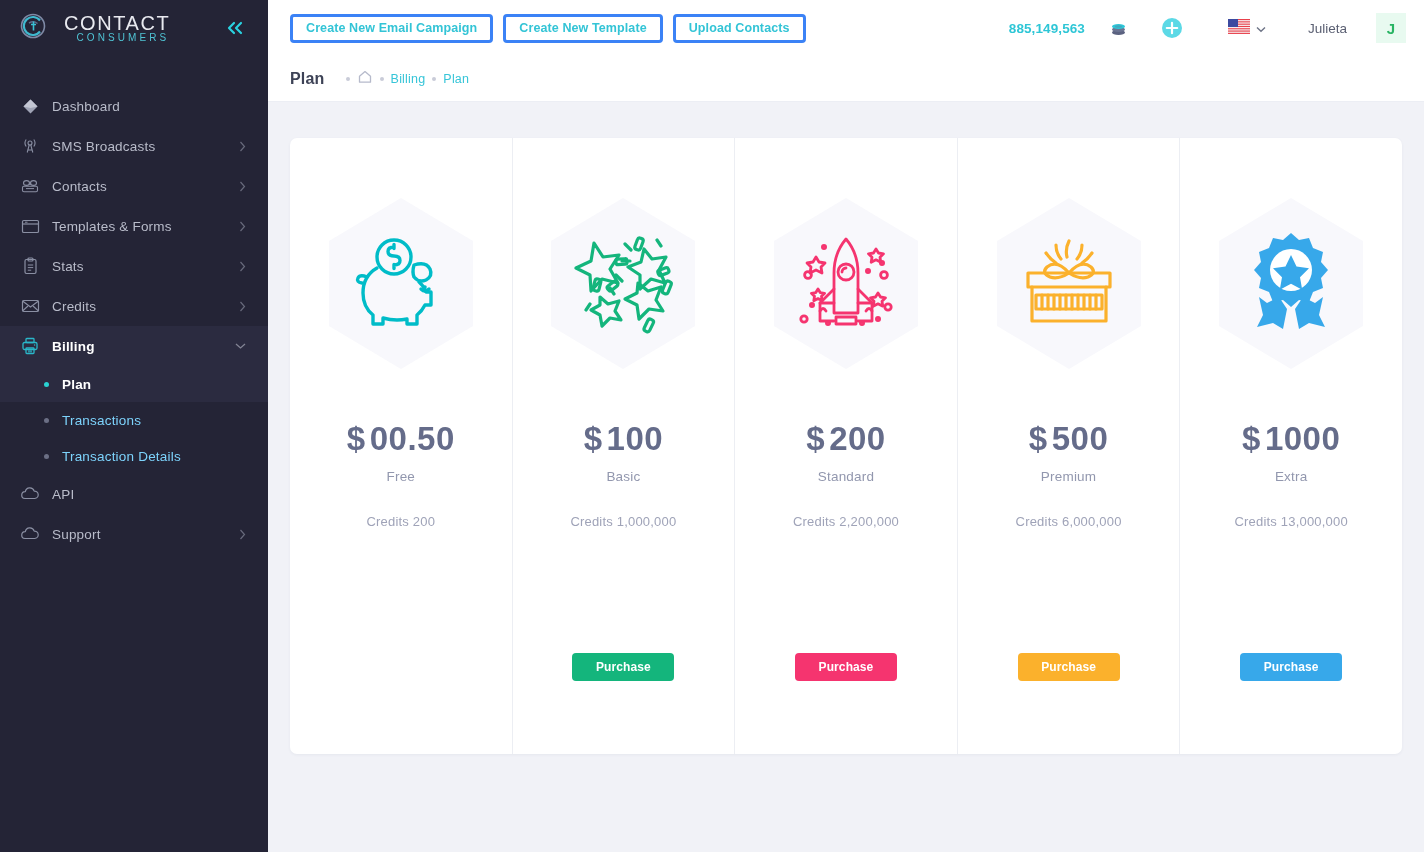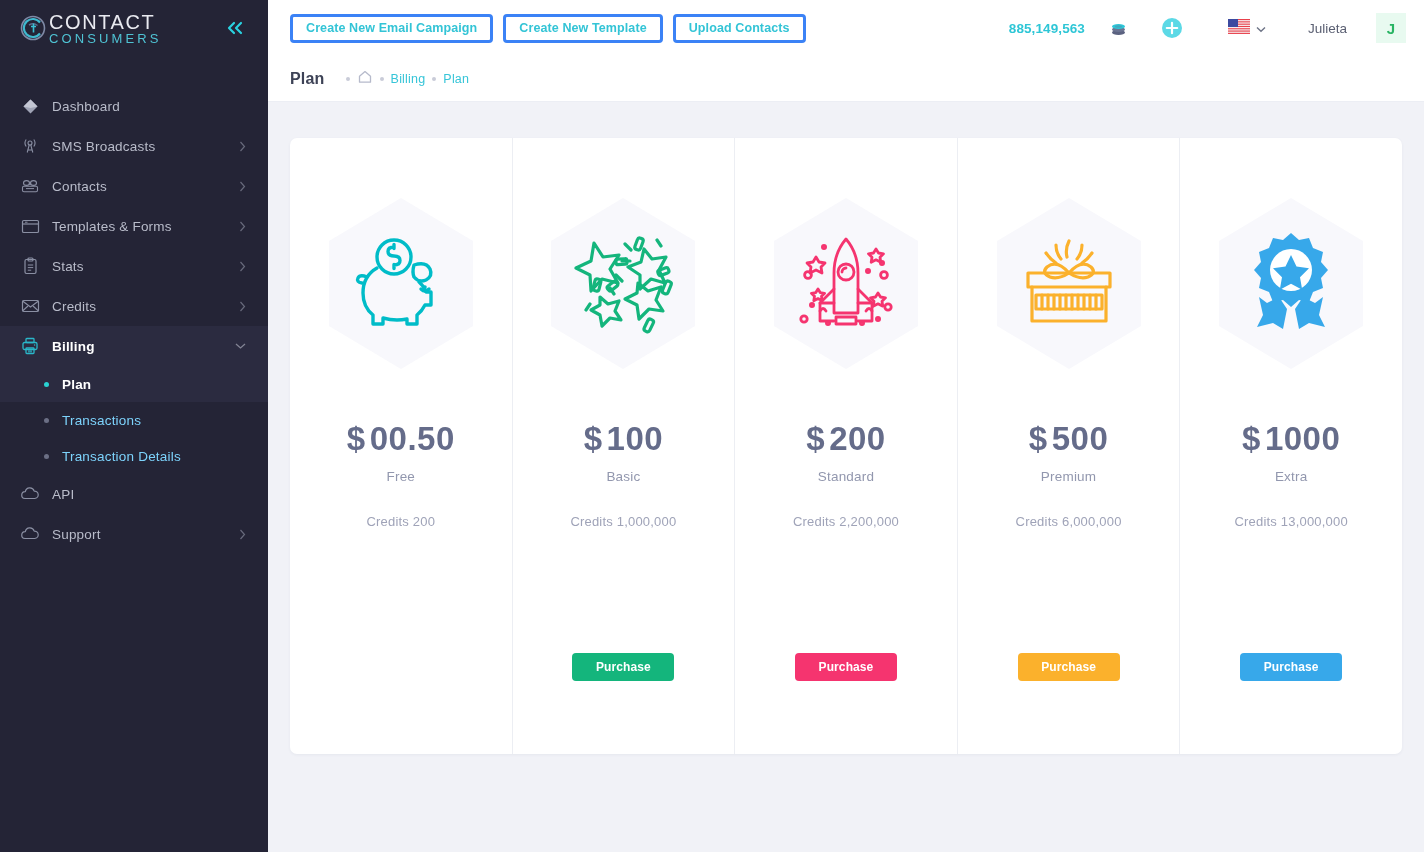--- a/index.html
+++ b/index.html
@@ -15,29 +15,29 @@
   .sidebar {
     width: 268px; flex: 0 0 268px; height: 852px;
     background: #242436;
     display: flex; flex-direction: column;
     overflow: hidden;
   }
   .sidebar-head {
     height: 56px; display: flex; align-items: center;
     justify-content: space-between; padding: 0 22px 0 20px;
   }
-  .logo { display: flex; align-items: center; gap: 3px; }
+  .logo { display: flex; align-items: flex-start; gap: 18px; }
   .logo-mark { width: 26px; height: 26px; flex: 0 0 26px; }
   .logo-text { display: flex; flex-direction: column; line-height: 1; }
   .logo-title {
     font-size: 20px; letter-spacing: 1.6px; color: #e9eaf0;
     font-weight: 400;
   }
   .logo-sub {
-    font-size: 13px; letter-spacing: 3.1px; color: #4fc3d4;
+    font-size: 10px; letter-spacing: 3.1px; color: #4fc3d4;
     margin-top: 0; text-align: right; padding-right: 1px;
   }
   .collapse-btn { cursor: pointer; line-height: 0; }
 
   .nav { margin-top: 30px; display: flex; flex-direction: column; }
   .nav-item {
     display: flex; align-items: center; height: 40px;
     padding: 0 22px 0 17px; cursor: pointer; position: relative;
   }
   .nav-item .ico {

